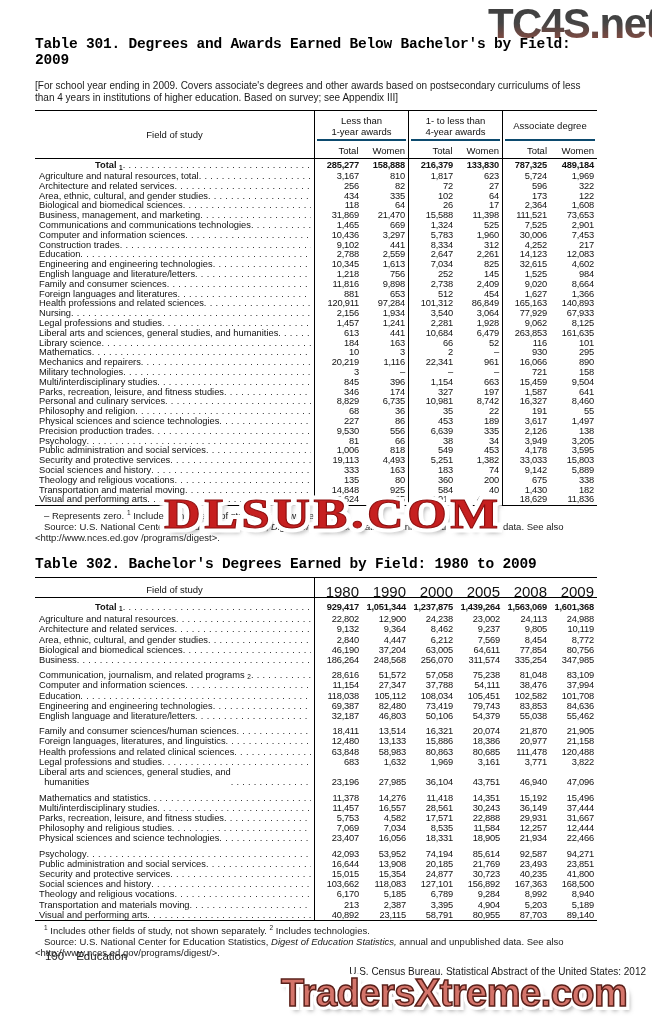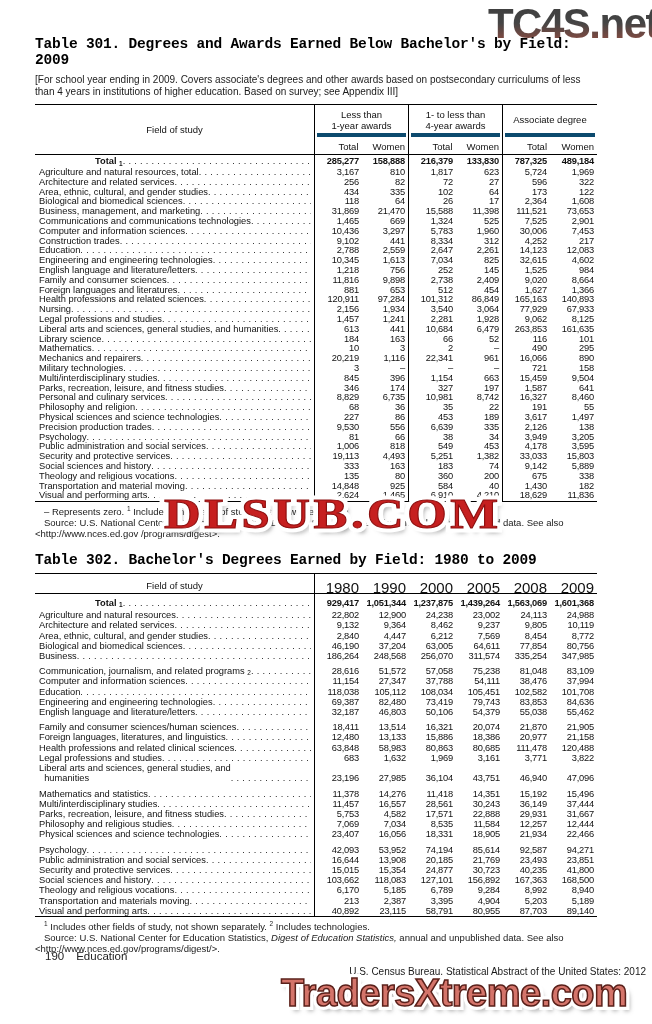--- a/index.html
+++ b/index.html
@@ -3,32 +3,32 @@
 <meta charset="utf-8">
 <style>
   html,body{margin:0;padding:0;background:#e8e8e8;}
   .page{position:relative;width:652px;height:1024px;background:#ffffff;overflow:hidden;
         font-family:"Liberation Sans",sans-serif;color:#111;}
   .content{position:absolute;left:35px;top:36px;width:562px;z-index:2;}
 
   .t-title{font-family:Liberation Mono, monospace;font-weight:bold;font-size:14.5px;
            margin:0 0 5px 0;letter-spacing:-0.2px;color:#000;}
   .t-title2{margin-top:13px;}
-  .bracket{font-size:10px;line-height:11.5px;margin:6px 0 7px 0;color:#1a1a1a;}
+  .bracket{font-size:10px;line-height:11.5px;margin:12px 0 7px 0;color:#1a1a1a;}
 
   .tbl{width:562px;border-top:1px solid #000;border-bottom:1px solid #000;box-sizing:border-box;}
 
   
   .h301{display:grid;grid-template-columns:280px 94px 94px 94px;border-bottom:1px solid #000;}
   .hfield{display:flex;align-items:center;justify-content:center;font-size:9.5px;
           border-right:1px solid #000;}
   .hgroup{padding-top:3px;}
   .hgroup.sepr{border-right:1px solid #000;}
   .glabel{height:25px;display:flex;align-items:center;justify-content:center;text-align:center;
-          font-size:9.5px;line-height:10.5px;white-space:pre-line;border-bottom:4px solid #0c4a6e;
+          font-size:9.5px;line-height:10.5px;white-space:pre-line;border-bottom:2px solid #0c4a6e;
           margin:0 2px;}
   .gsub{display:flex;height:15px;align-items:flex-end;padding-bottom:2px;}
   .gsub span{width:47px;text-align:right;padding-right:3px;box-sizing:border-box;font-size:9.5px;}
 
   
   .h302{display:grid;grid-template-columns:280px repeat(6,47px);border-bottom:1px solid #000;height:19px;}
   .h302 .hfield{border-right:1px solid #000;}
   .hyear{text-align:right;padding:5px 3px 0 0;font-size:15px;box-sizing:border-box;}
 
   
@@ -379,21 +379,21 @@
           <div class="row">
           <div class="cell lblcell">
               <span class="lbl">Mathematics</span>
               <sup></sup>
               <span class="dots"></span>
             </div>
           <div class="cell num">10</div>
           <div class="cell num sepr">3</div>
           <div class="cell num">2</div>
           <div class="cell num sepr">–</div>
-          <div class="cell num">490</div>
+          <div class="cell num">930</div>
           <div class="cell num">295</div>
         </div>
           <div class="row">
           <div class="cell lblcell">
               <span class="lbl">Mechanics and repairers</span>
               <sup></sup>
               <span class="dots"></span>
             </div>
           <div class="cell num">20,219</div>
           <div class="cell num sepr">1,116</div>

